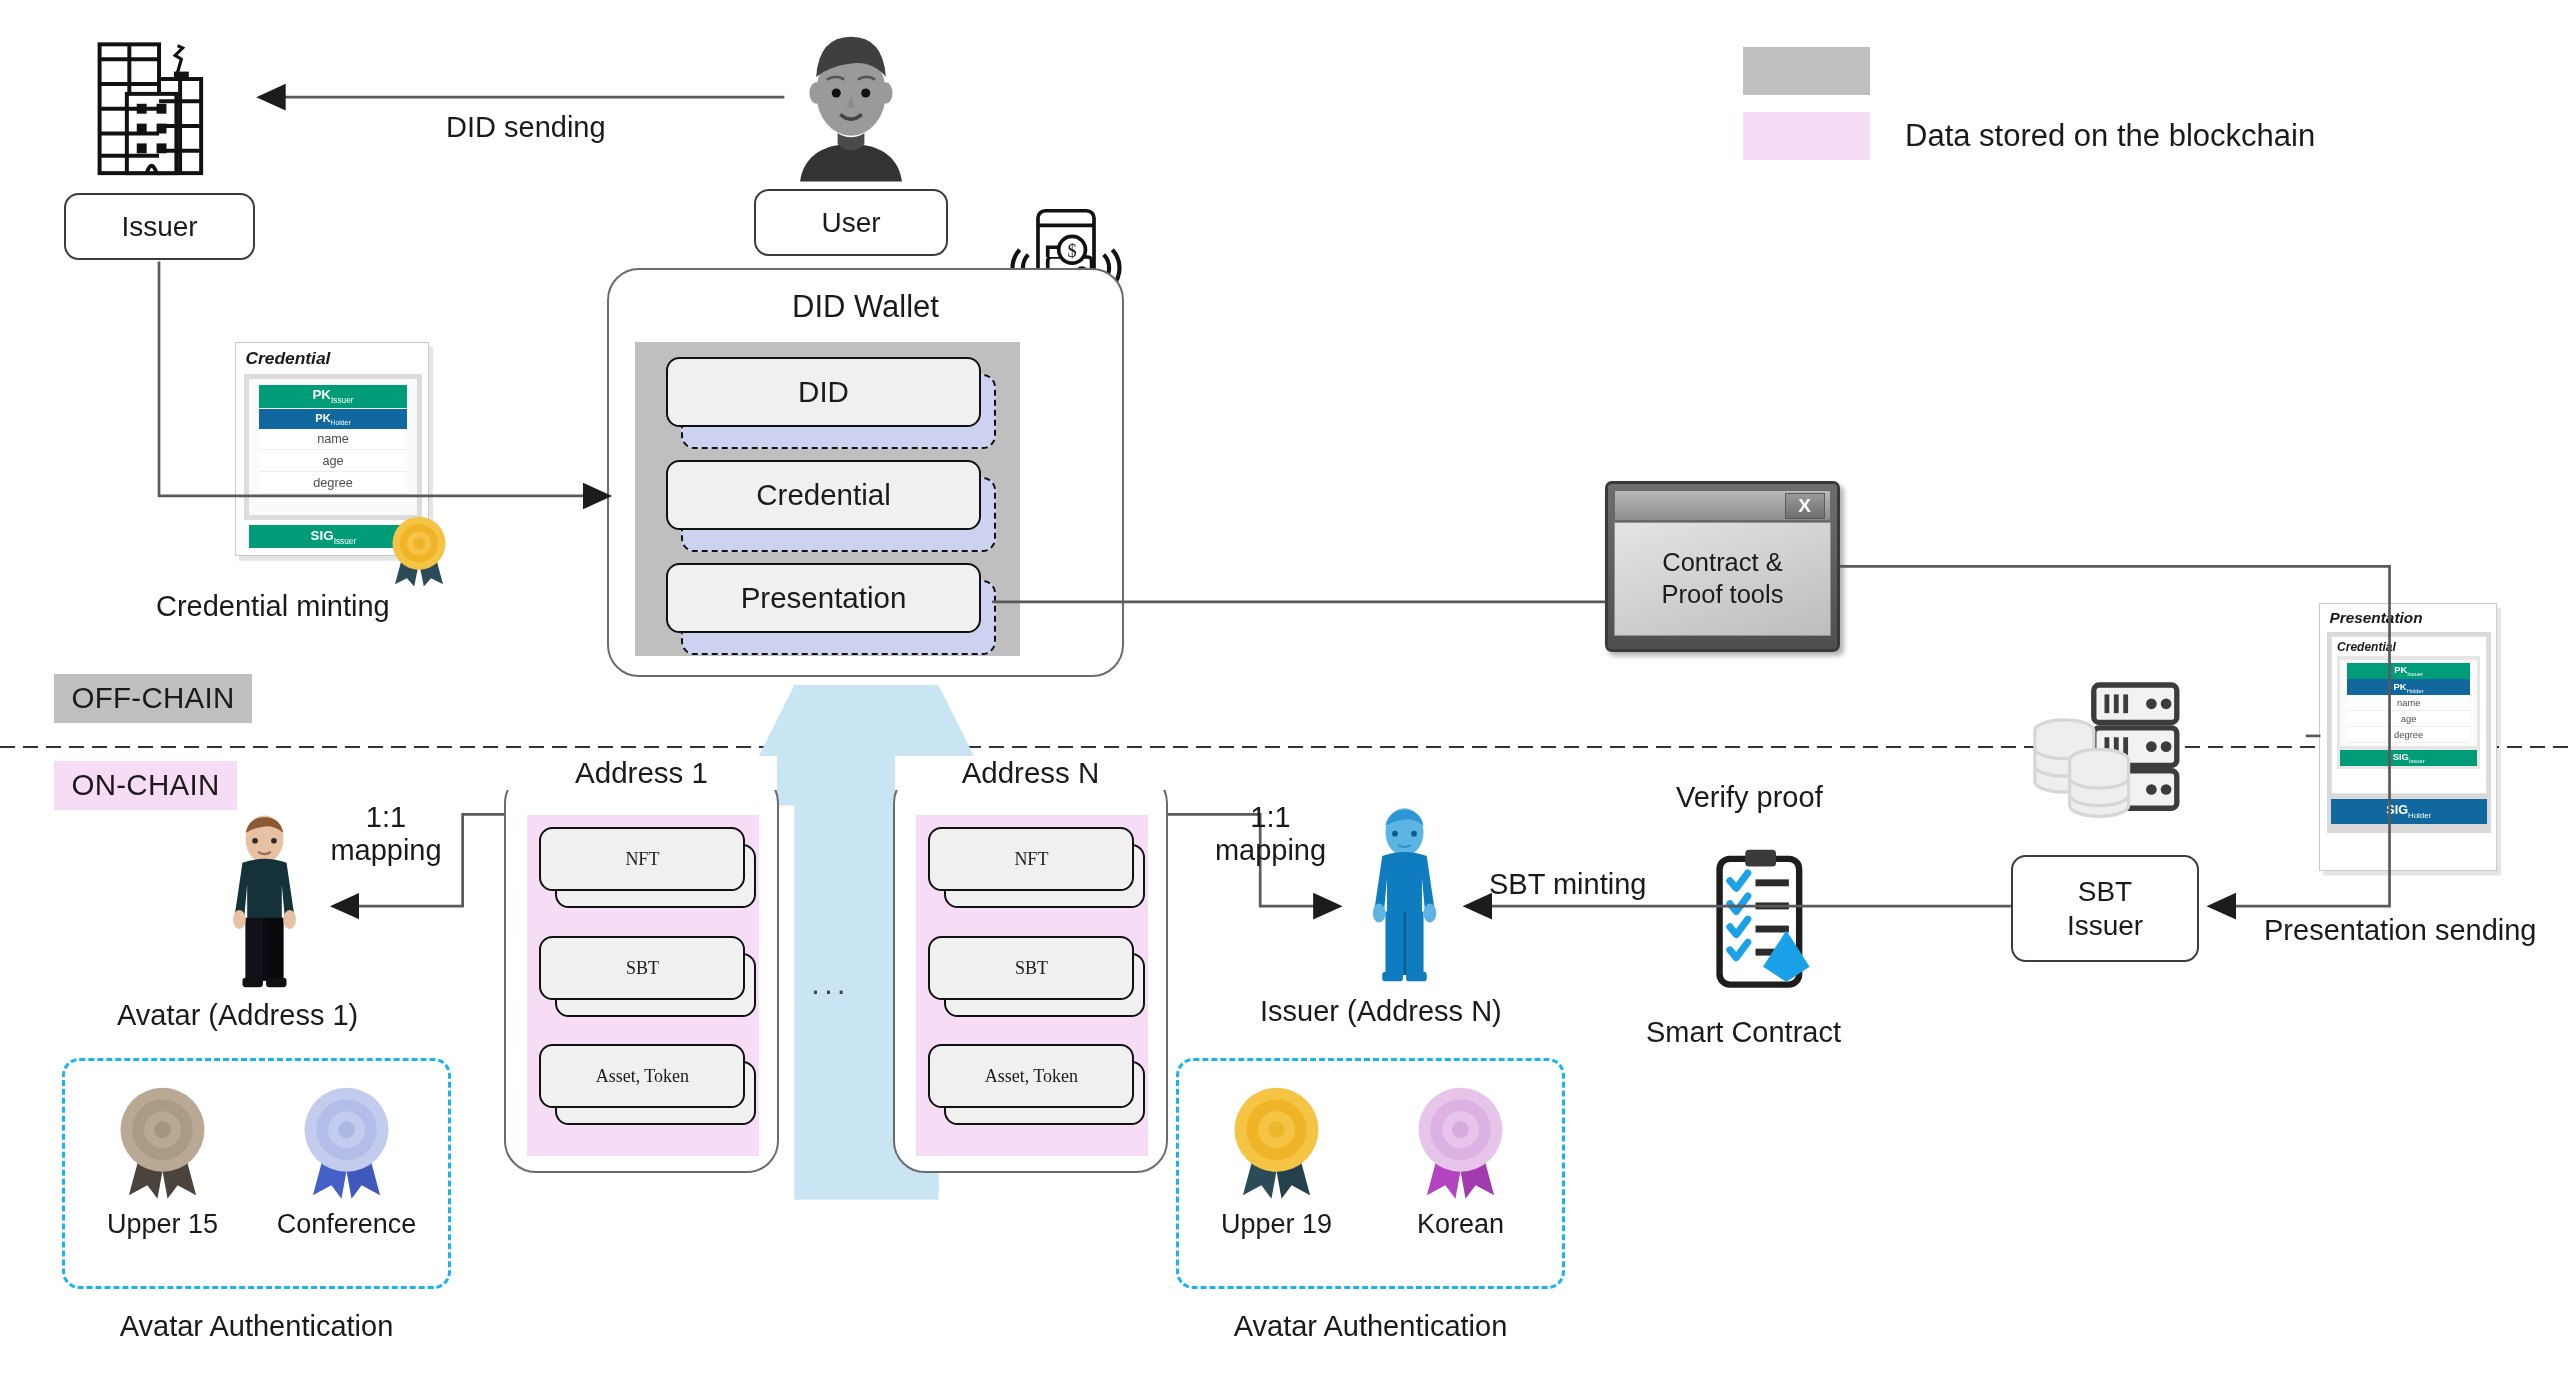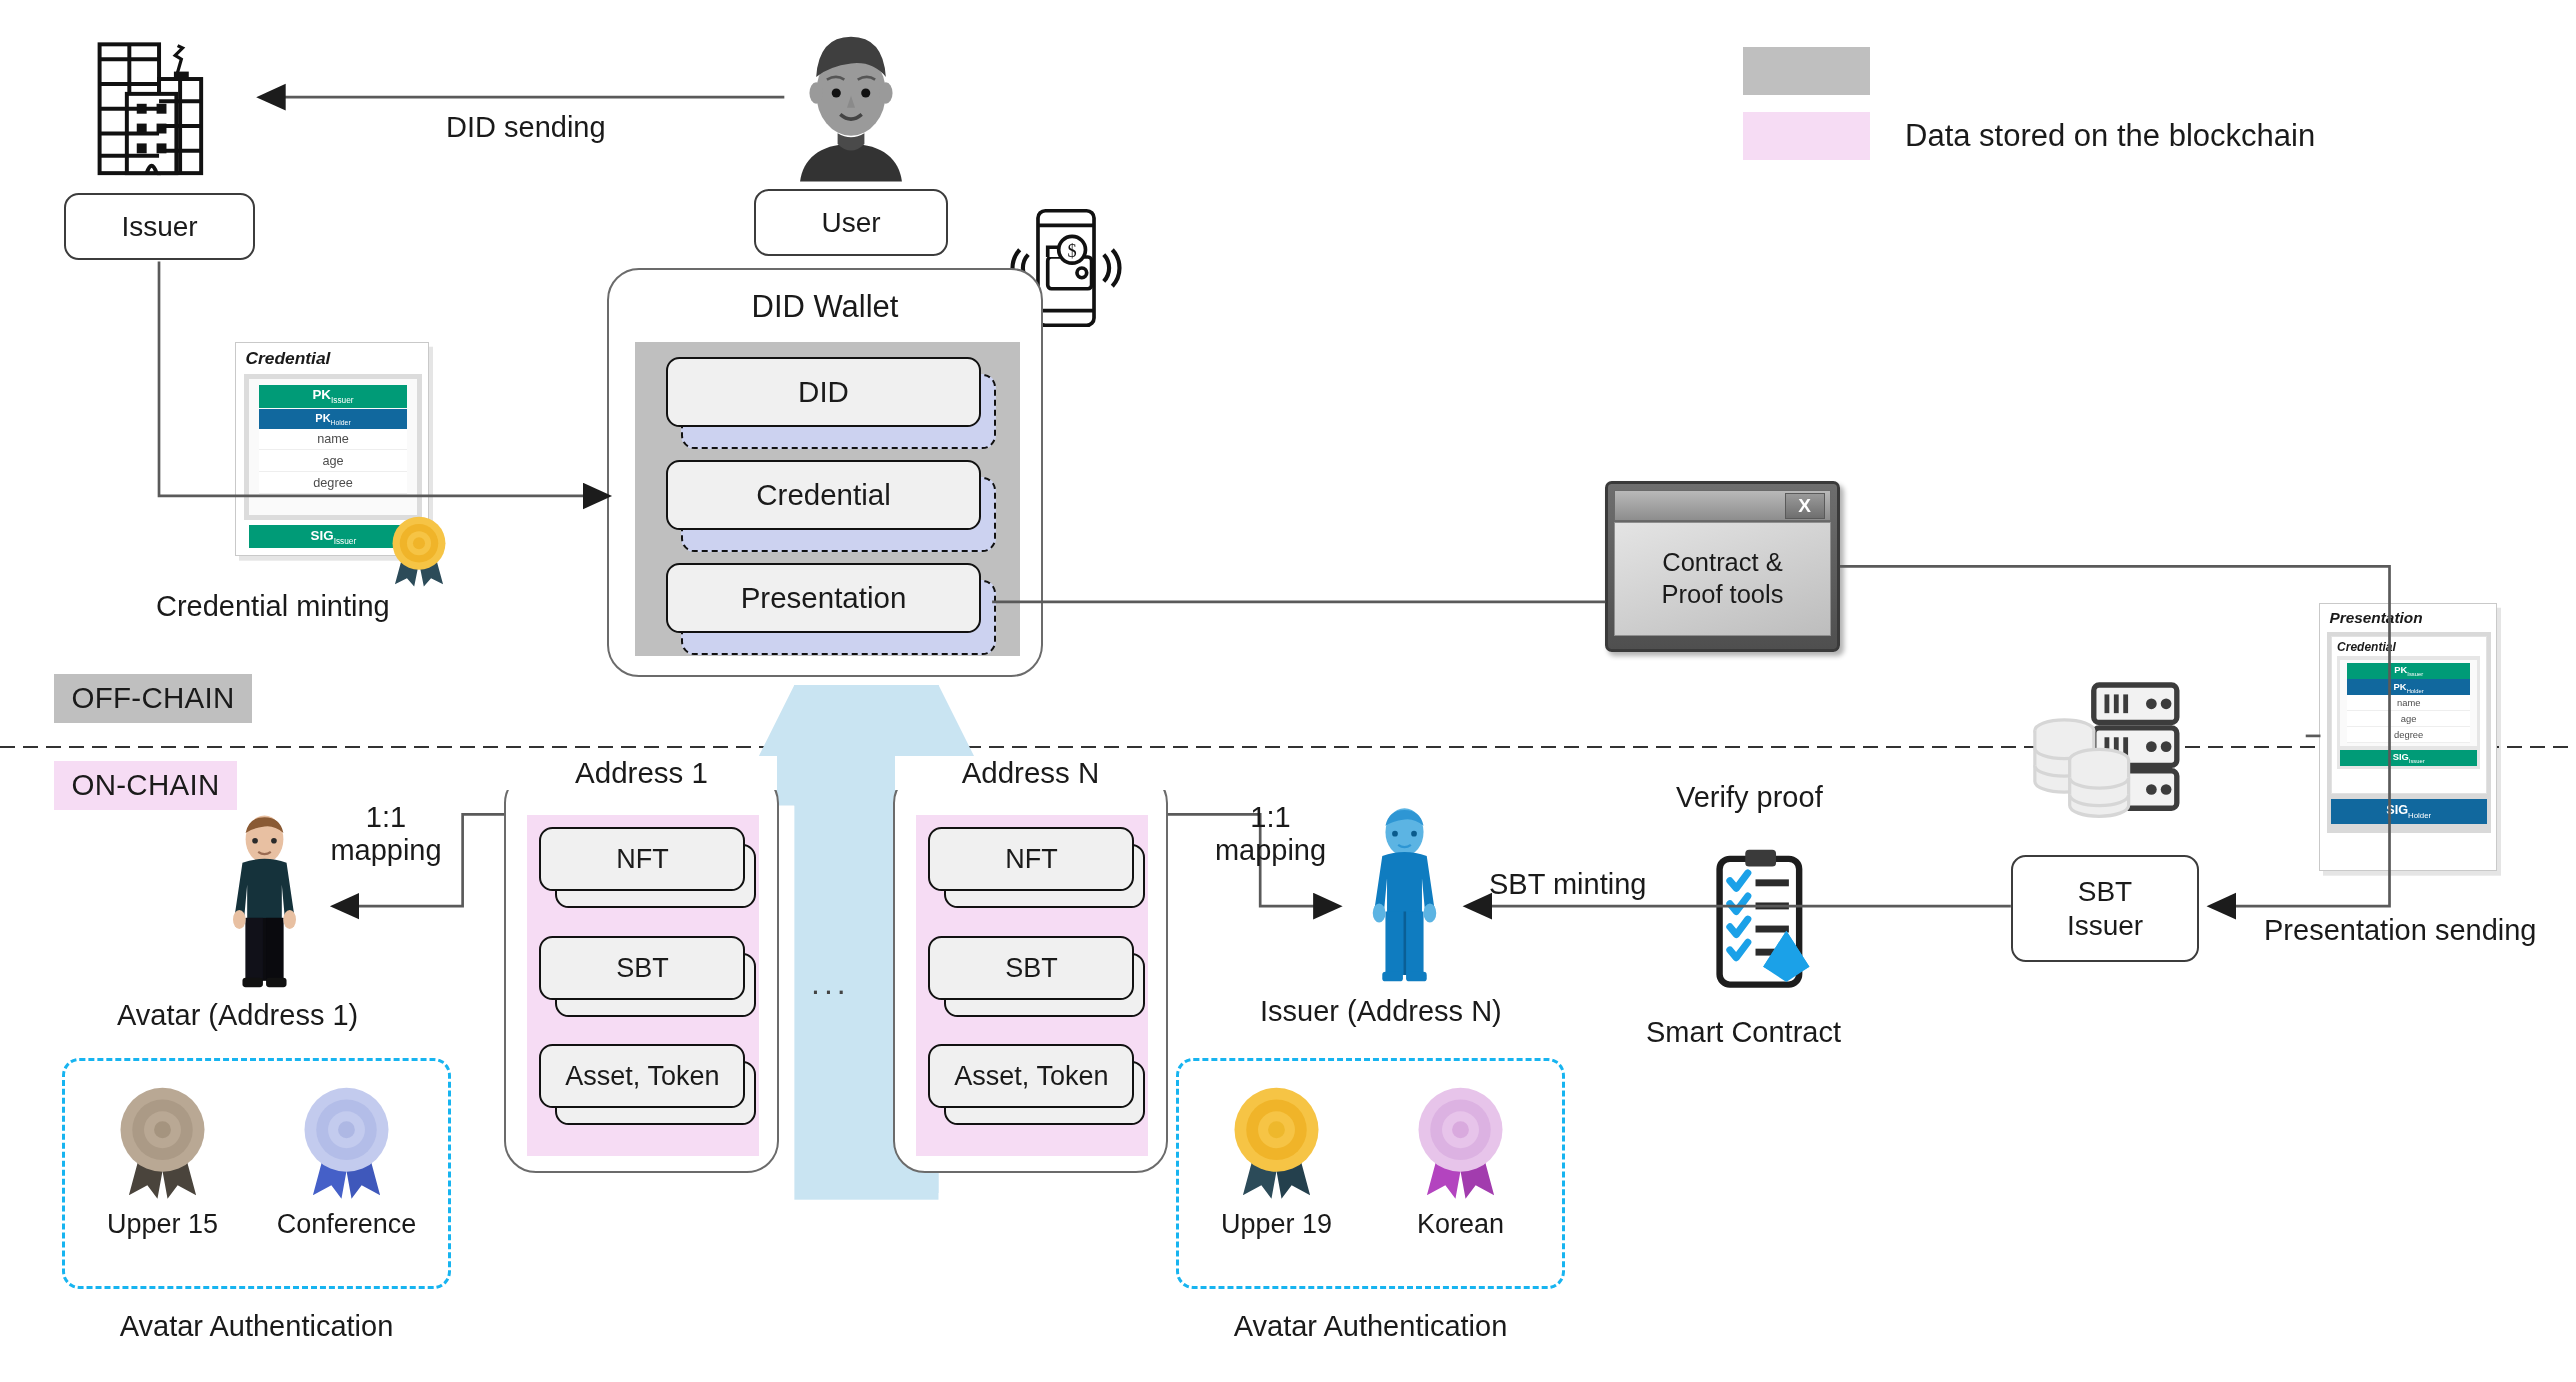--- a/index.html
+++ b/index.html
@@ -39,21 +39,21 @@
 
   .divider {
     position:absolute; left:0; width:2576px; height:0;
     border-top:2px dashed #4a4a4a;
     background:repeating-linear-gradient(90deg,#333 0 14.7px,transparent 14.7px 23px);
     border-top:none; height:2px;
   }
 
   
   #wallet-outer {
-    left:607px; top:268px; width:436px; height:409px;
+    left:607px; top:268px; width:517px; height:409px;
     background:#fff; border:2px solid #6b6b6b; border-radius:32px;
   }
   #wallet-inner {
     position:absolute; left:25.5px; top:72px; width:385px; height:314px;
     background:#bfbfbf;
   }
   .w-slot { position:absolute; left:31.5px; width:315px; height:79px; }
   .w-ghost {
     position:absolute; left:14.7px; top:17.4px; width:315px; height:75px;
     background:#ccd2f0; border:2.7px dashed #111; border-radius:13.4px;
@@ -80,21 +80,22 @@
   }
   .a-slot { position:absolute; left:12px; width:206px; height:79px; }
   .a-ghost {
     position:absolute; left:16px; top:17.4px; width:201px; height:64px;
     background:#f0f0f0; border:2.7px solid #111; border-radius:13.4px;
   }
   .a-face {
     position:absolute; left:0; top:0; width:206px; height:64px;
     background:#f0f0f0; border:2.7px solid #111; border-radius:13.4px;
     display:flex; align-items:center; justify-content:center;
-    font-size:27px;
+    font-size:18px;
+    font-family:Liberation Serif, serif;
   }
 
   
   .card-shell {
     position:absolute; background:#fff; border:1.3px solid #c9c9c9;
     box-shadow:4px 4.7px 0 0 rgba(0,0,0,.10);
   }
   .card-title { font-style:italic; font-weight:bold; }
   .bar { color:#fff; text-align:center; font-weight:bold; }
   .bar sub { font-size:.62em; font-weight:normal; }

